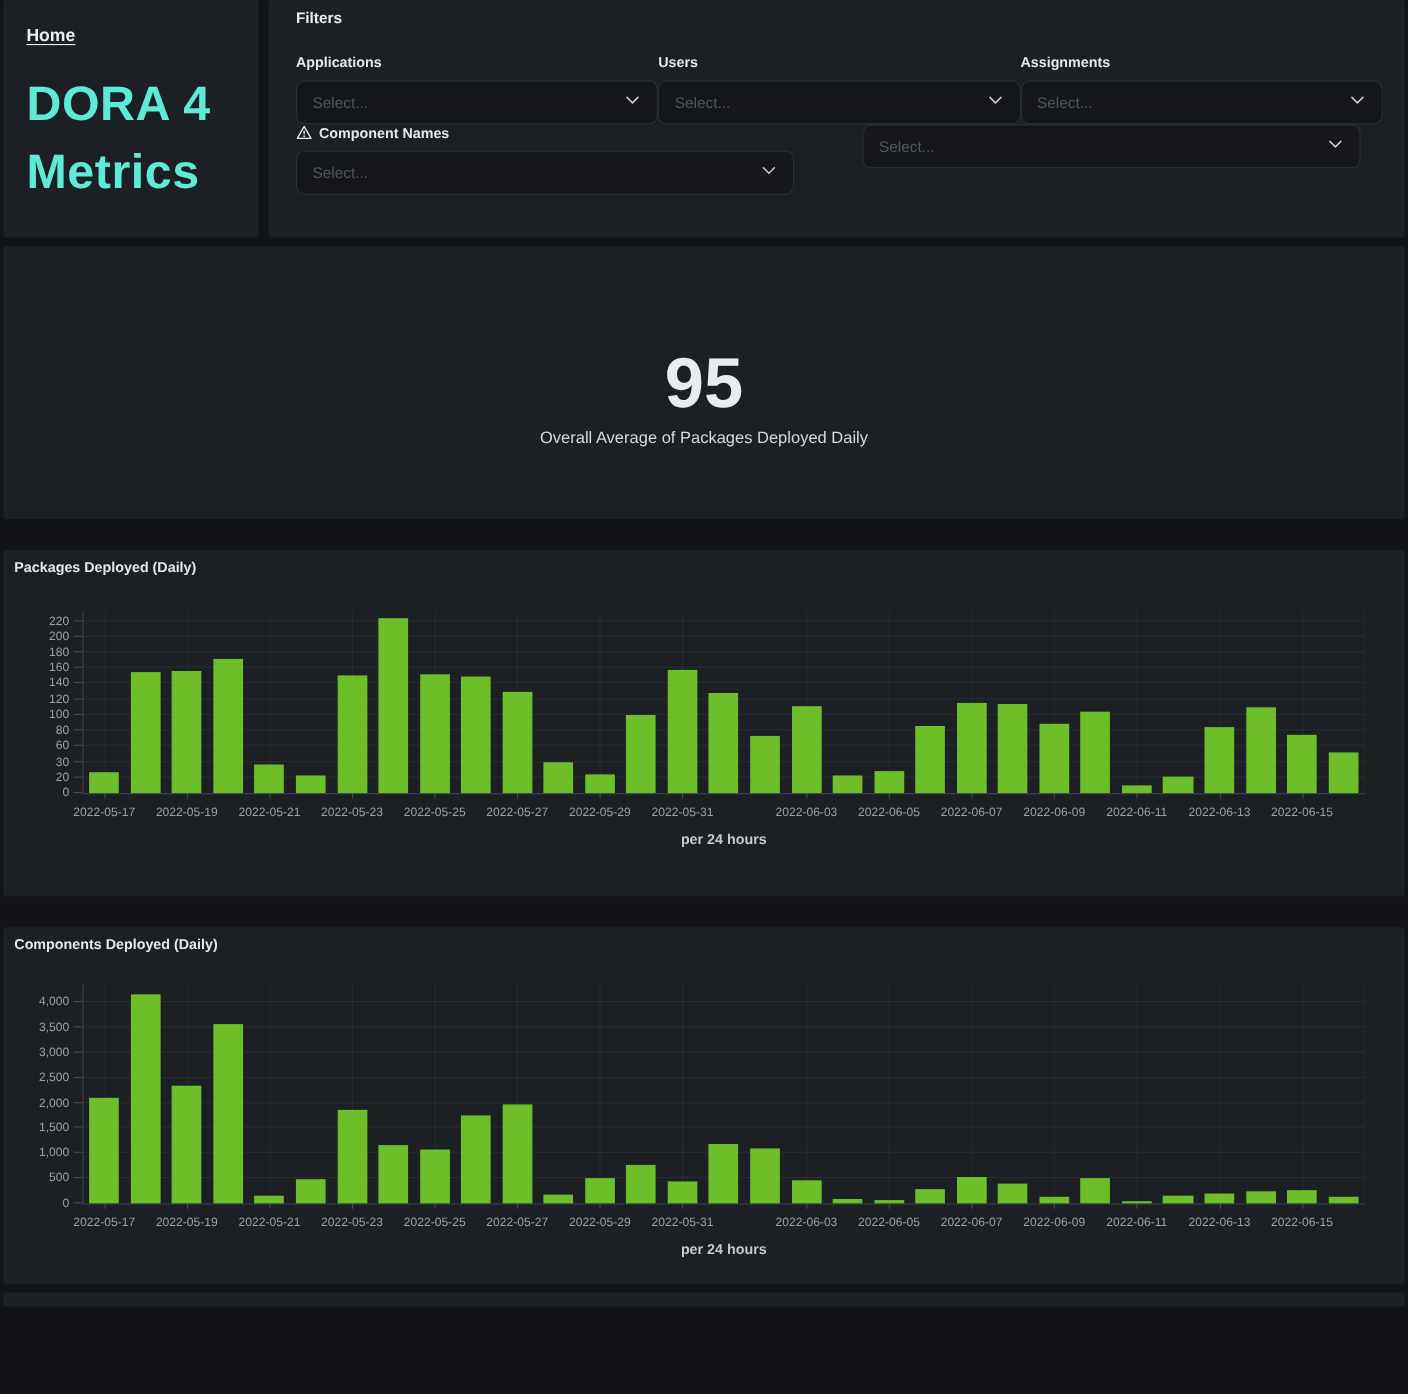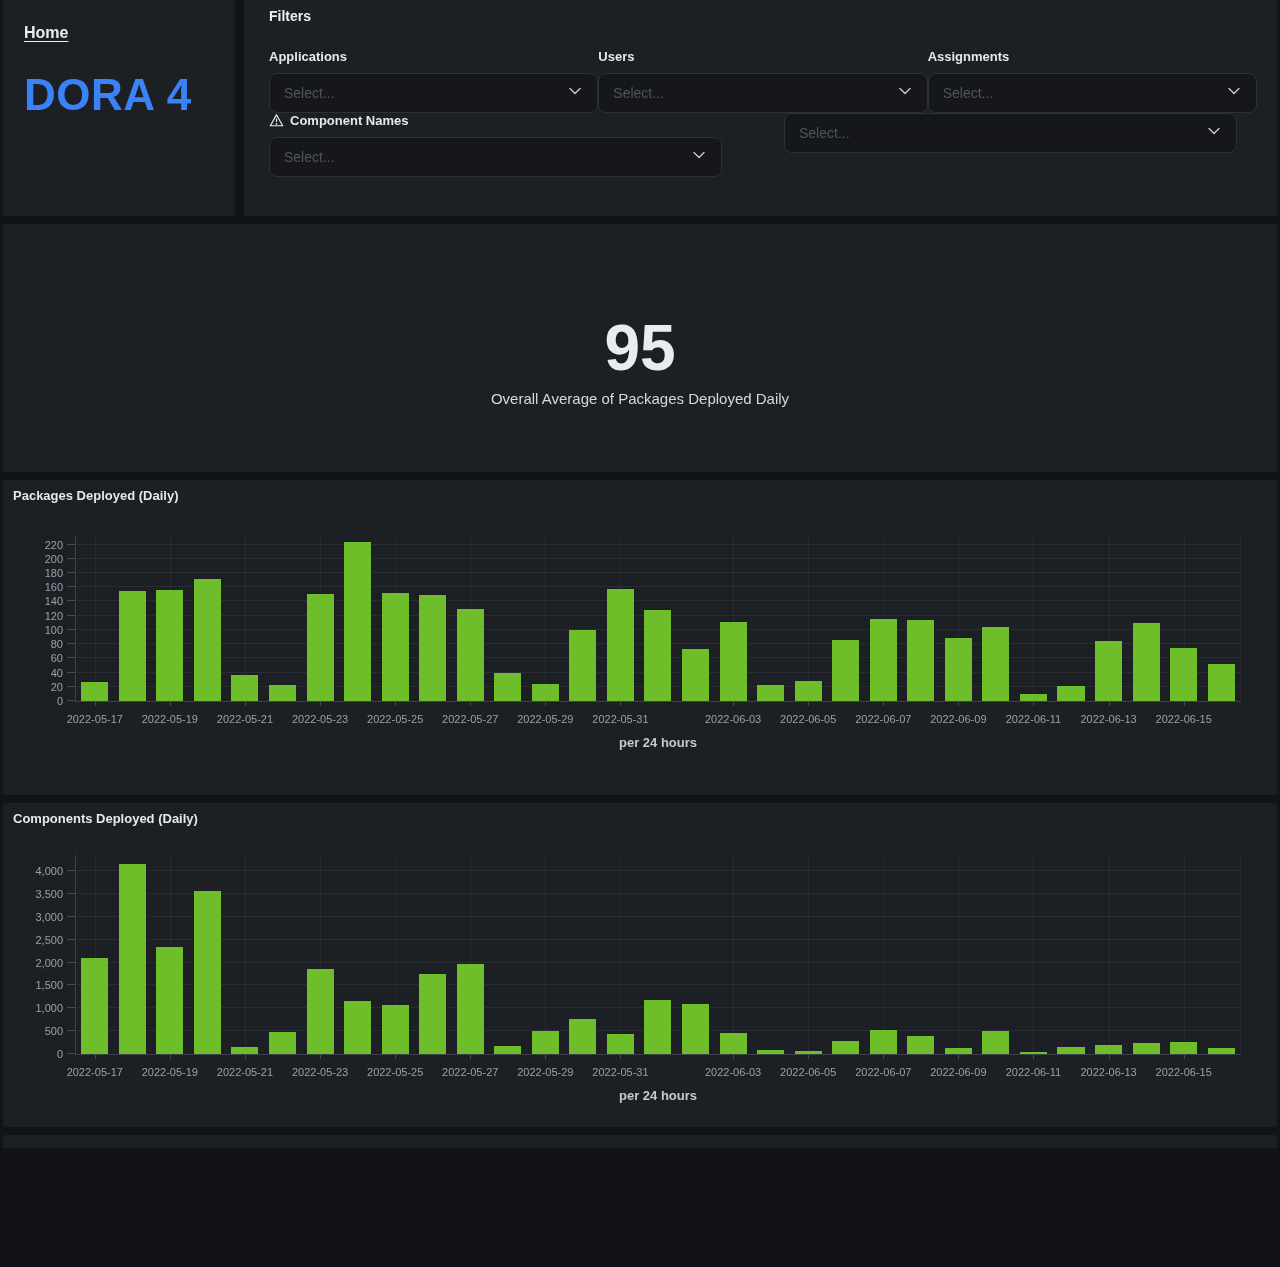--- a/index.html
+++ b/index.html
@@ -16,21 +16,21 @@
     position: relative;
   }
 
   
   .top-row { display: flex; gap: 9px; height: 216px; }
   .sidebar { width: 232px; flex: none; padding: 24px 21px; }
   .home-link {
     font-size: 16px; font-weight: 700; text-decoration: underline;
     text-underline-offset: 3px; color: #eceef0; cursor: pointer; display: inline-block;
   }
-  .dash-title { margin-top: 22px; font-size: 44px; font-weight: 700; line-height: 1.42; color: #3b82f6; letter-spacing: 0.5px; }
+  .dash-title { margin-top: 22px; font-size: 44px; font-weight: 700; line-height: 1.42; color: #5eead4; letter-spacing: 0.5px; }
 
   .filters { flex: 1; padding: 8px 10px 0 25px; overflow: hidden; }
   .filters-title { font-size: 14px; font-weight: 700; color: #eceef0; }
   .filter-row1 { display: flex; margin-top: 25px; padding-right: 10px; }
   .filter-row1 .filter-field { flex: 1; }
   .filter-row2 { display: flex; gap: 62px; }
   .filter-row2 .filter-field { width: 453px; flex: none; }
   .filter-label { font-size: 13px; font-weight: 700; color: #e6e8ea; margin-bottom: 9px; display: flex; align-items: center; gap: 4px; }
   .select-box {
     height: 40px; background: #15171c; border: 1px solid #2c3138; border-radius: 8px;
@@ -44,21 +44,21 @@
   .section-header { height: 116px; padding: 26px 21px; }
   .section-title { font-size: 34px; font-weight: 300; color: #d9dbde; letter-spacing: 0.3px; }
 
   
   .stats-row { display: flex; gap: 9px; height: 248px; }
   .stat-card { flex: 1; display: flex; flex-direction: column; align-items: center; justify-content: center; padding-top: 26px; }
   .stat-value { font-size: 64px; font-weight: 700; color: #eaebee; line-height: 1; }
   .stat-label { font-size: 15px; color: #d6d8db; margin-top: 10px; }
 
   
-  .chart-panel { width: 100%; }
+  .chart-panel { width: 100%; margin-top: 20px; }
   .chart-panel.c1 { height: 315px; }
   .chart-panel.c2 { height: 324px; }
   .chart-title { position: absolute; top: 8px; left: 10px; font-size: 13px; font-weight: 700; color: #e6e8ea; }
   .plot {
     position: absolute; left: 72px; right: 36px;
     border-left: 1px solid #3d424a; border-bottom: 1px solid #3d424a;
     border-right: 1px solid rgba(204,204,220,0.07);
   }
   .c1 .plot { top: 56px; height: 166px; }
   .c2 .plot { top: 52px; height: 200px; }
@@ -88,20 +88,21 @@
 </head>
 <body>
 
 <div class="page">
 
   <div class="top-row">
     <aside class="panel sidebar">
       <span class="home-link">Home</span>
       <div class="dash-title">
         <div>DORA 4</div>
+        <div>Metrics</div>
       </div>
     </aside>
 
     <section class="panel filters">
       <div class="filters-title">Filters</div>
 
       <div class="filter-row1">
         <div class="filter-field">
           <div class="filter-label">Applications</div>
           <div class="select-box">
@@ -173,21 +174,21 @@
   <section class="panel chart-panel c1">
     <div class="chart-title">Packages Deployed (Daily)</div>
     <div class="plot">
         <div class="ytick" style="bottom: 0%;"></div>
         <div class="ylabel" style="bottom: 0%;">0</div>
         <div class="hgrid" style="bottom: 8.62069%;"></div>
         <div class="ytick" style="bottom: 8.62069%;"></div>
         <div class="ylabel" style="bottom: 8.62069%;">20</div>
         <div class="hgrid" style="bottom: 17.2414%;"></div>
         <div class="ytick" style="bottom: 17.2414%;"></div>
-        <div class="ylabel" style="bottom: 17.2414%;">40</div>
+        <div class="ylabel" style="bottom: 17.2414%;">30</div>
         <div class="hgrid" style="bottom: 25.8621%;"></div>
         <div class="ytick" style="bottom: 25.8621%;"></div>
         <div class="ylabel" style="bottom: 25.8621%;">60</div>
         <div class="hgrid" style="bottom: 34.4828%;"></div>
         <div class="ytick" style="bottom: 34.4828%;"></div>
         <div class="ylabel" style="bottom: 34.4828%;">80</div>
         <div class="hgrid" style="bottom: 43.1034%;"></div>
         <div class="ytick" style="bottom: 43.1034%;"></div>
         <div class="ylabel" style="bottom: 43.1034%;">100</div>
         <div class="hgrid" style="bottom: 51.7241%;"></div>

